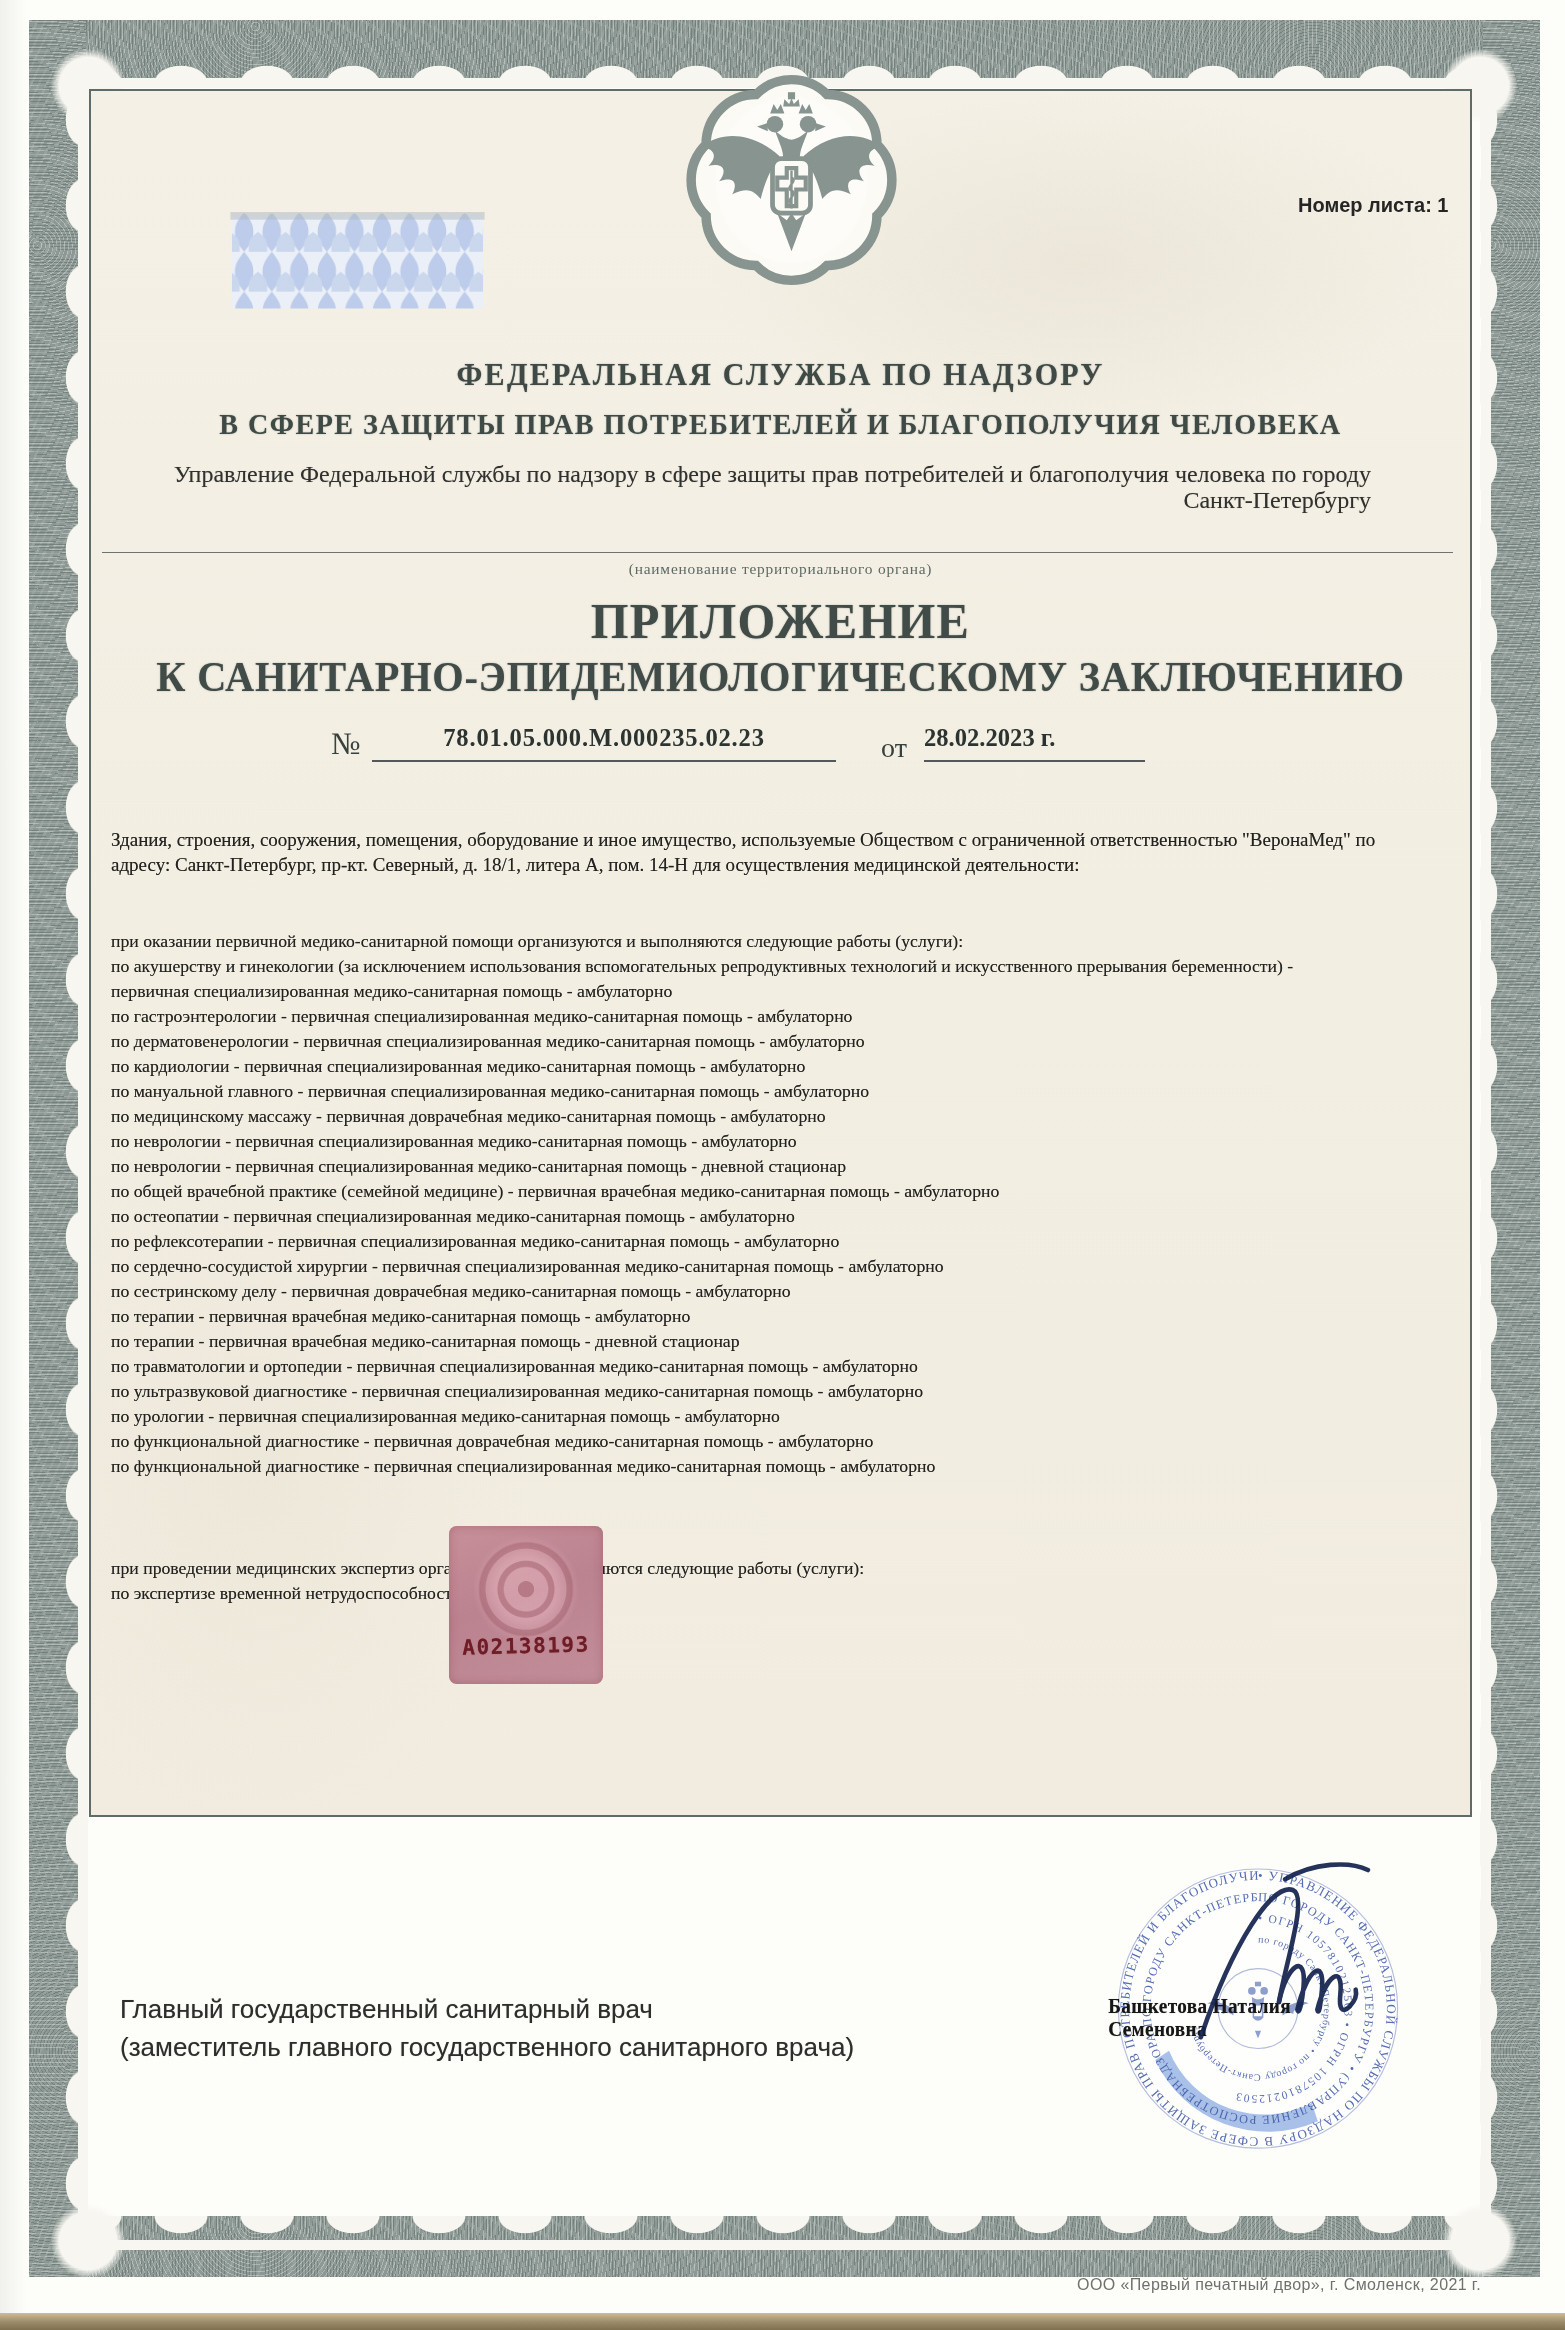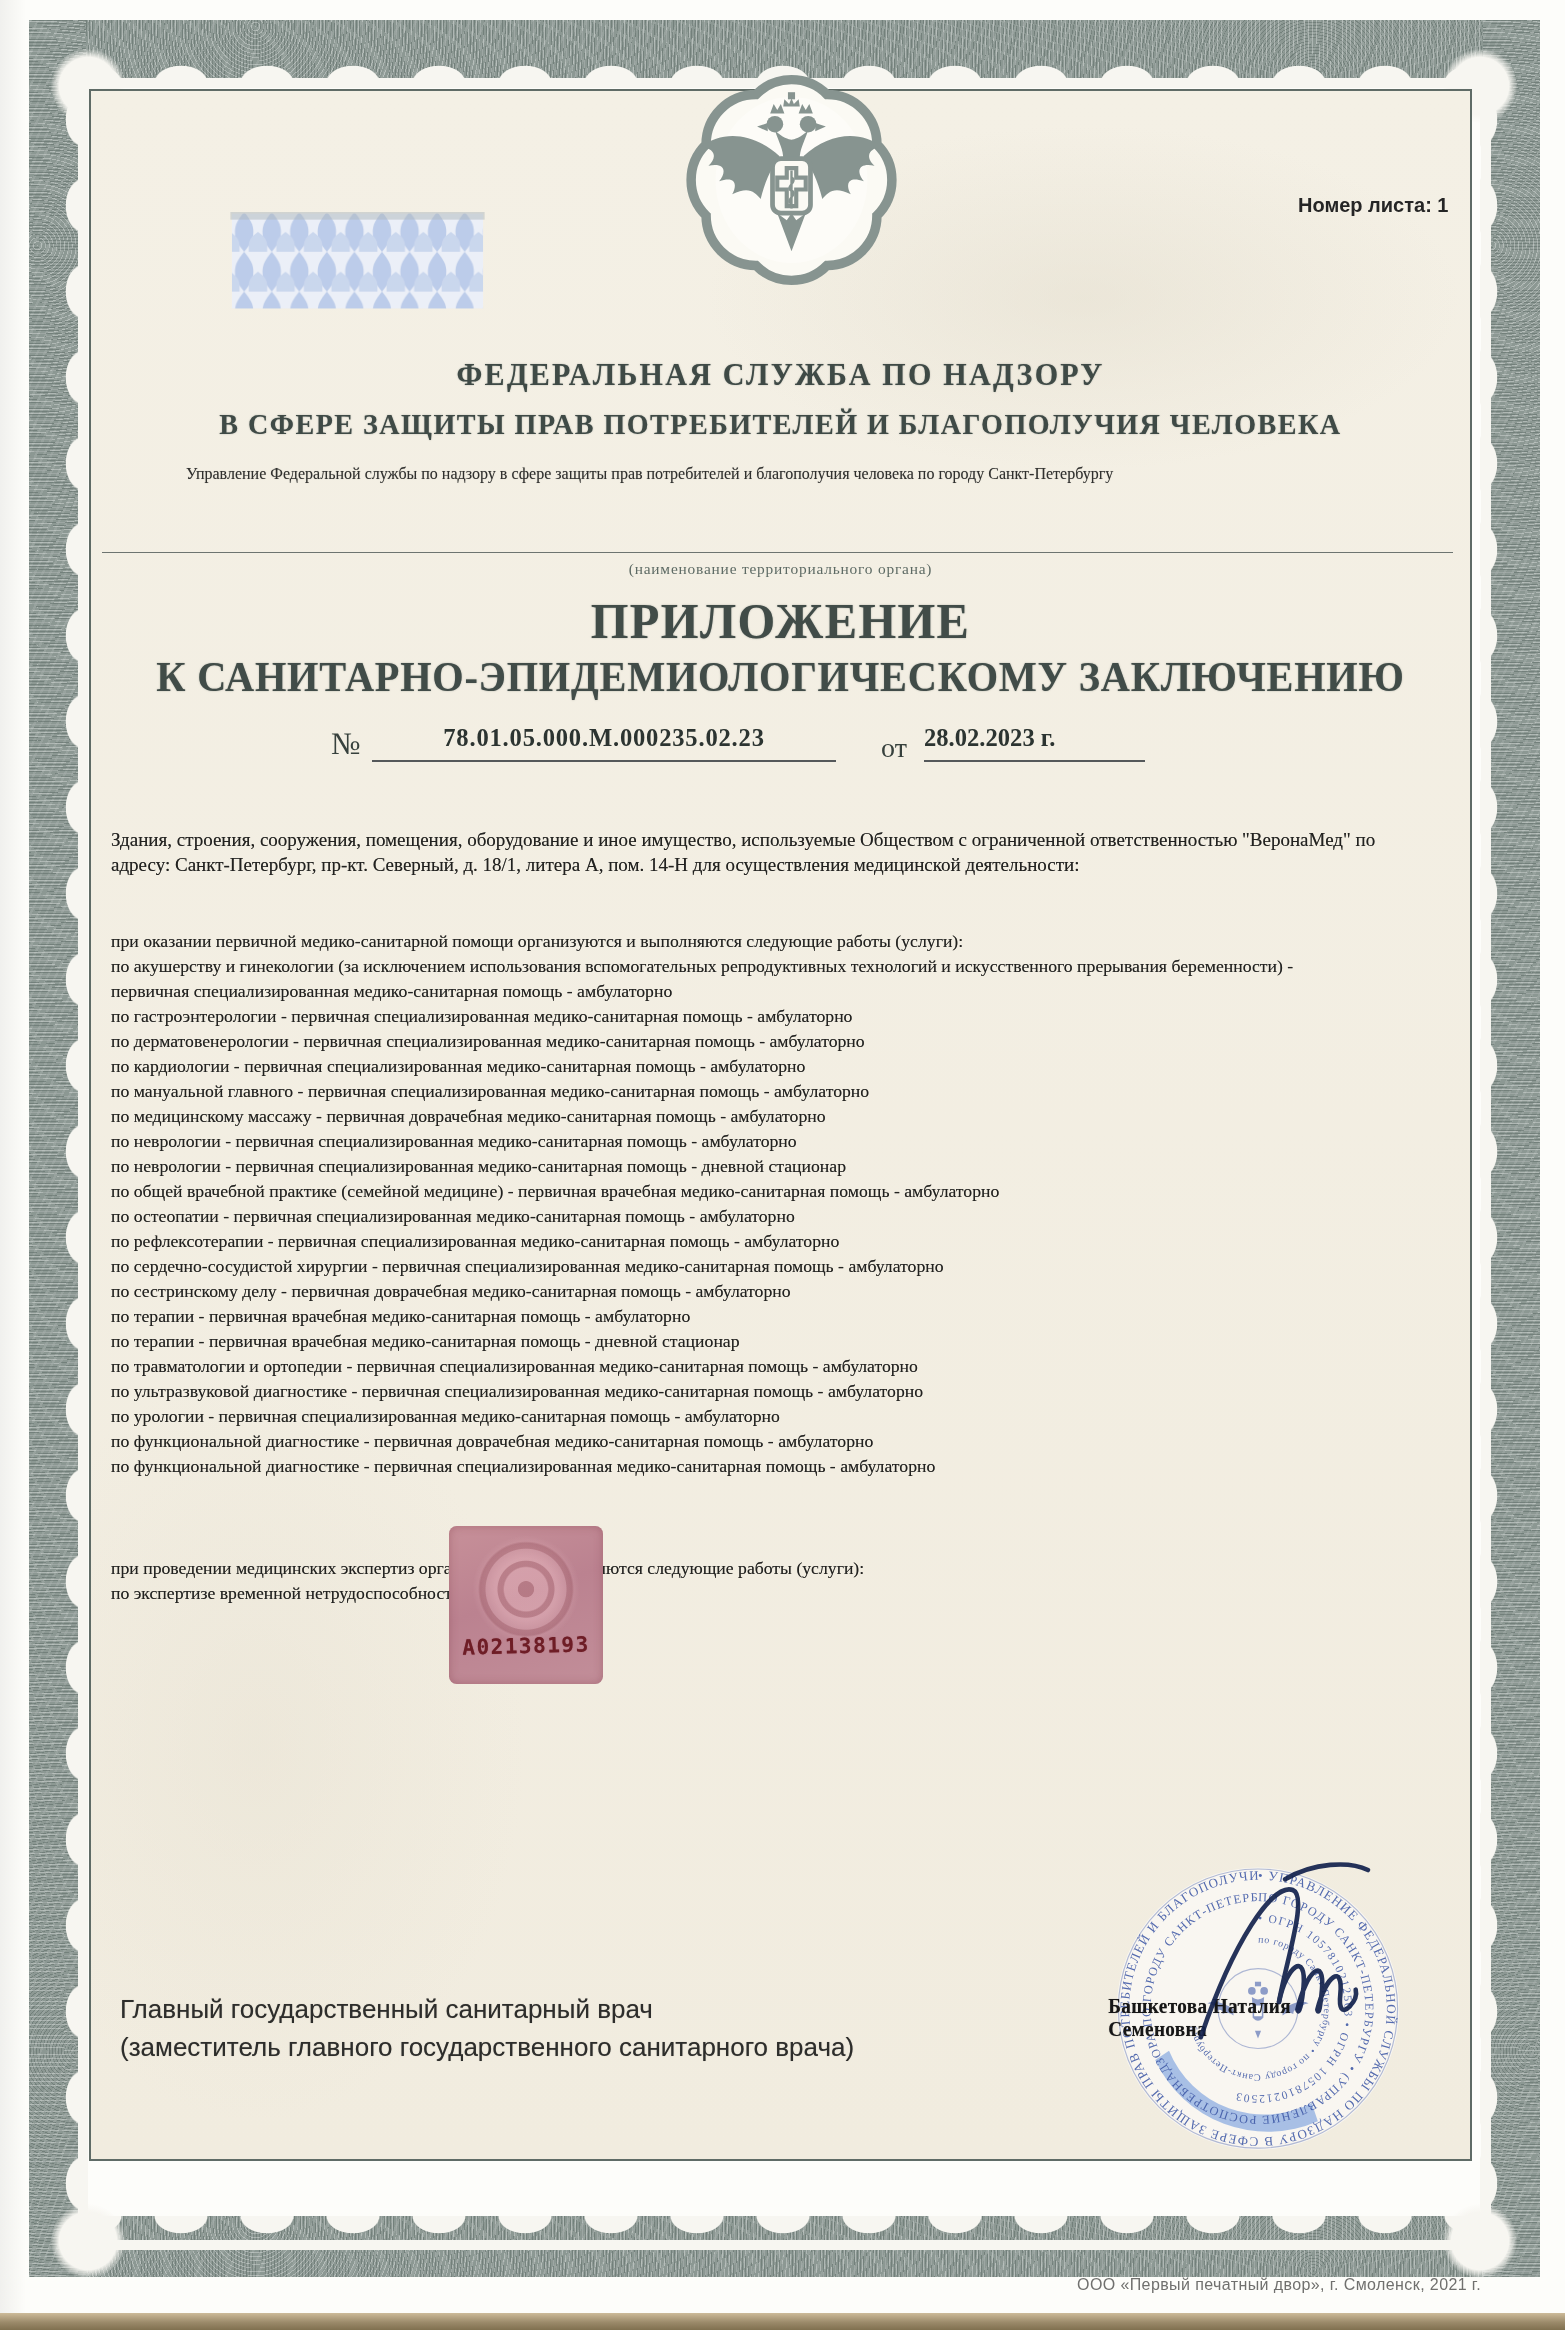--- a/index.html
+++ b/index.html
@@ -27,33 +27,33 @@
     background-image:radial-gradient(ellipse 28px 43px at 100% 50%, #f7f6f1 60%, rgba(247,246,241,0) 63%);
     background-size:34px 86px;background-repeat:repeat-y;background-position:right;}
   .sc.r{top:91px;height:2121px;left:1480px;width:34px;
     background-image:radial-gradient(ellipse 28px 43px at 0% 50%, #f7f6f1 60%, rgba(247,246,241,0) 63%);
     background-size:34px 86px;background-repeat:repeat-y;background-position:left;}
   .cornerblob{position:absolute;z-index:2;width:74px;height:74px;border-radius:50%;
     background:radial-gradient(circle,#f7f6f1 55%,rgba(247,246,241,0) 72%);}
   .gapring{position:absolute;z-index:3;left:78px;right:75px;top:78px;bottom:80px;
     border:10.8px solid #f7f6f1;box-sizing:border-box;pointer-events:none;}
   
-  .paper{position:absolute;z-index:4;left:89px;top:89px;width:1383px;height:2072px;
+  .paper{position:absolute;z-index:4;left:89px;top:89px;width:1383px;height:1728px;
     box-sizing:border-box;border:2.3px solid #5f6b66;
     background-color:#f3efe3;
     background-image:
       radial-gradient(ellipse 538px 246px at 72% 10%, rgba(222,216,199,.40), rgba(222,216,199,0) 70%),
       radial-gradient(ellipse 384px 538px at 12% 80%, rgba(228,222,206,.35), rgba(228,222,206,0) 70%),
       linear-gradient(#f4f0e5,#f1ecdf);}
   
   .orgline1{left:0;right:0;top:266px;text-align:center;font-size:31px;font-weight:bold;
     color:#3f4a46;letter-spacing:2.3px;text-shadow:0 0 1.5px rgba(63,74,70,.45);transform:scaleX(.97);}
   .orgline2{left:0;right:0;top:317px;text-align:center;font-size:29px;font-weight:bold;
     color:#3f4a46;letter-spacing:1.5px;text-shadow:0 0 1.5px rgba(63,74,70,.45);transform:scaleX(.97);}
-  .territorial{left:95px;width:1199px;top:370px;text-align:left;font-size:16px;line-height:26px;
+  .territorial{left:81px;width:1199px;top:370px;text-align:right;font-size:24px;line-height:26px;
     color:#30302e;text-shadow:0 0 0.8px rgba(40,40,40,.35);}
   .rule{left:10.8px;right:17px;top:461px;height:0;border-top:1.5px solid #6d7470;}
   .caption{left:0;right:0;top:469px;text-align:center;font-size:15.4px;color:#5d6a64;letter-spacing:0.8px;}
   .title1{left:0;right:0;top:501px;text-align:center;font-size:51px;font-weight:bold;color:#414c48;
     letter-spacing:1.5px;text-shadow:0 0 1.5px rgba(65,76,72,.5);transform:scaleX(.95);}
   .title2{left:0;right:0;top:562px;text-align:center;font-size:42px;font-weight:bold;color:#414c48;
     letter-spacing:0.8px;text-shadow:0 0 1.5px rgba(65,76,72,.5);transform:scaleX(.96);}
   .numrow{left:0;top:624px;right:0;height:61px;}
   .numlabel{position:absolute;left:240px;top:10.8px;font-size:31px;color:#37413d;}
   .numline{position:absolute;left:281px;top:0;width:464px;height:45px;border-bottom:2.3px solid #55585a;

